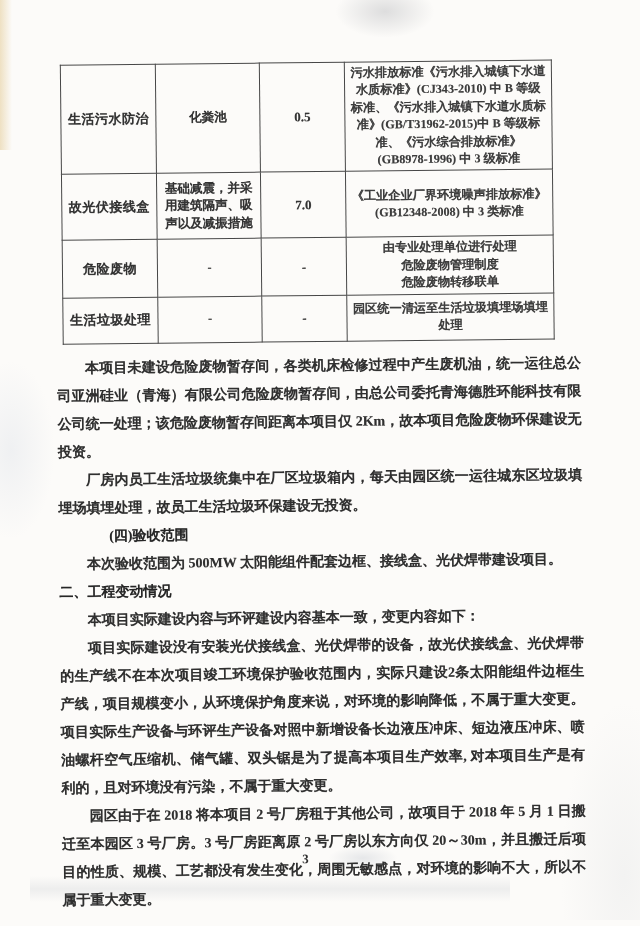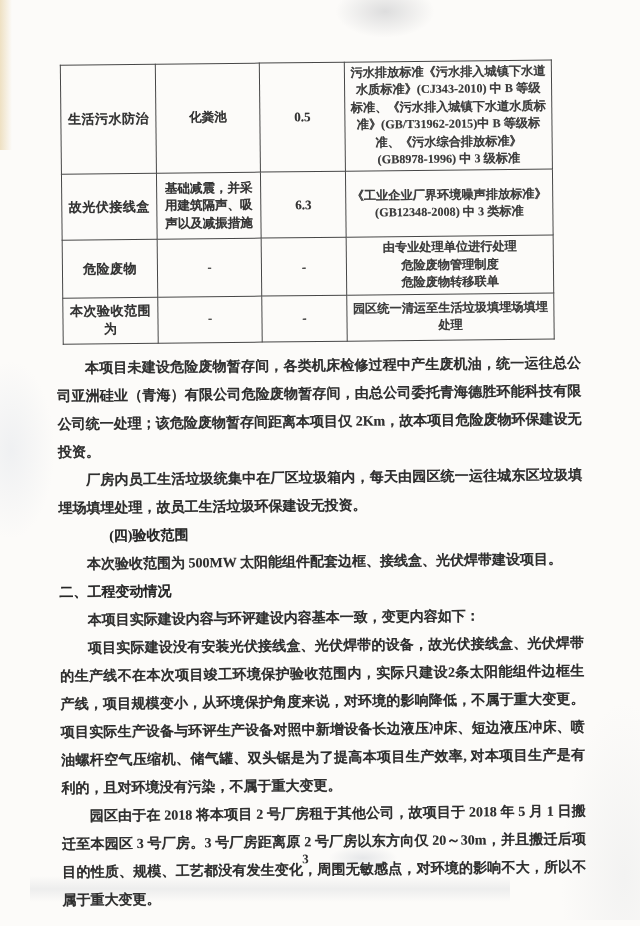--- a/index.html
+++ b/index.html
@@ -121,33 +121,33 @@
       <tbody>
         <tr class="r1">
           <td class="c1">生活污水防治</td>
           <td class="c2">化粪池</td>
           <td class="c3">0.5</td>
           <td class="c4">污水排放标准《污水排入城镇下水道水质标准》(CJ343-2010) 中 B 等级标准、《污水排入城镇下水道水质标准》(GB/T31962-2015)中 B 等级标准、《污水综合排放标准》(GB8978-1996) 中 3 级标准</td>
         </tr>
         <tr class="r2">
           <td class="c1">故光伏接线盒</td>
           <td class="c2">基础减震，并采用建筑隔声、吸声以及减振措施</td>
-          <td class="c3">6.3</td>
+          <td class="c3">7.0</td>
           <td class="c4">《工业企业厂界环境噪声排放标准》(GB12348-2008) 中 3 类标准</td>
         </tr>
         <tr class="r3">
           <td class="c1">危险废物</td>
           <td class="c2">-</td>
           <td class="c3">-</td>
           <td class="c4 prelines">由专业处理单位进行处理
 危险废物管理制度
 危险废物转移联单</td>
         </tr>
         <tr class="r4">
-          <td class="c1">本次验收范围为</td>
+          <td class="c1">生活垃圾处理</td>
           <td class="c2">-</td>
           <td class="c3">-</td>
           <td class="c4">园区统一清运至生活垃圾填埋场填埋处理</td>
         </tr>
       </tbody>
     </table>
 
     <div class="body-text">
       <p>本项目未建设危险废物暂存间，各类机床检修过程中产生废机油，统一运往总公司亚洲硅业（青海）有限公司危险废物暂存间，由总公司委托青海德胜环能科技有限公司统一处理；该危险废物暂存间距离本项目仅 2Km，故本项目危险废物环保建设无投资。</p>
       <p>厂房内员工生活垃圾统集中在厂区垃圾箱内，每天由园区统一运往城东区垃圾填埋场填埋处理，故员工生活垃圾环保建设无投资。</p>

